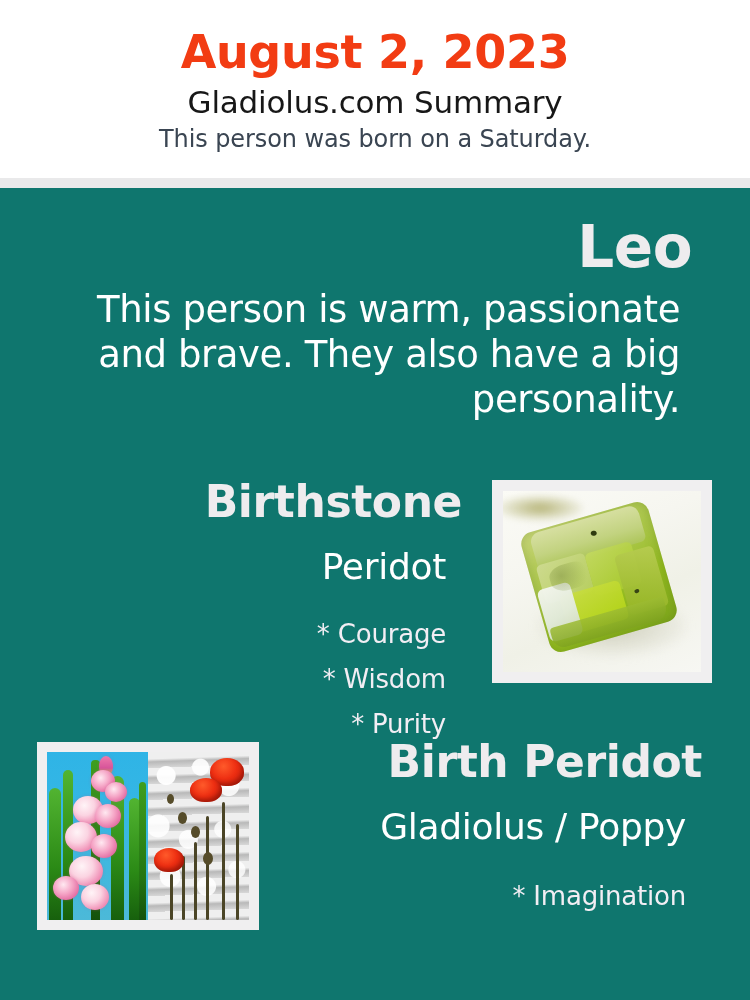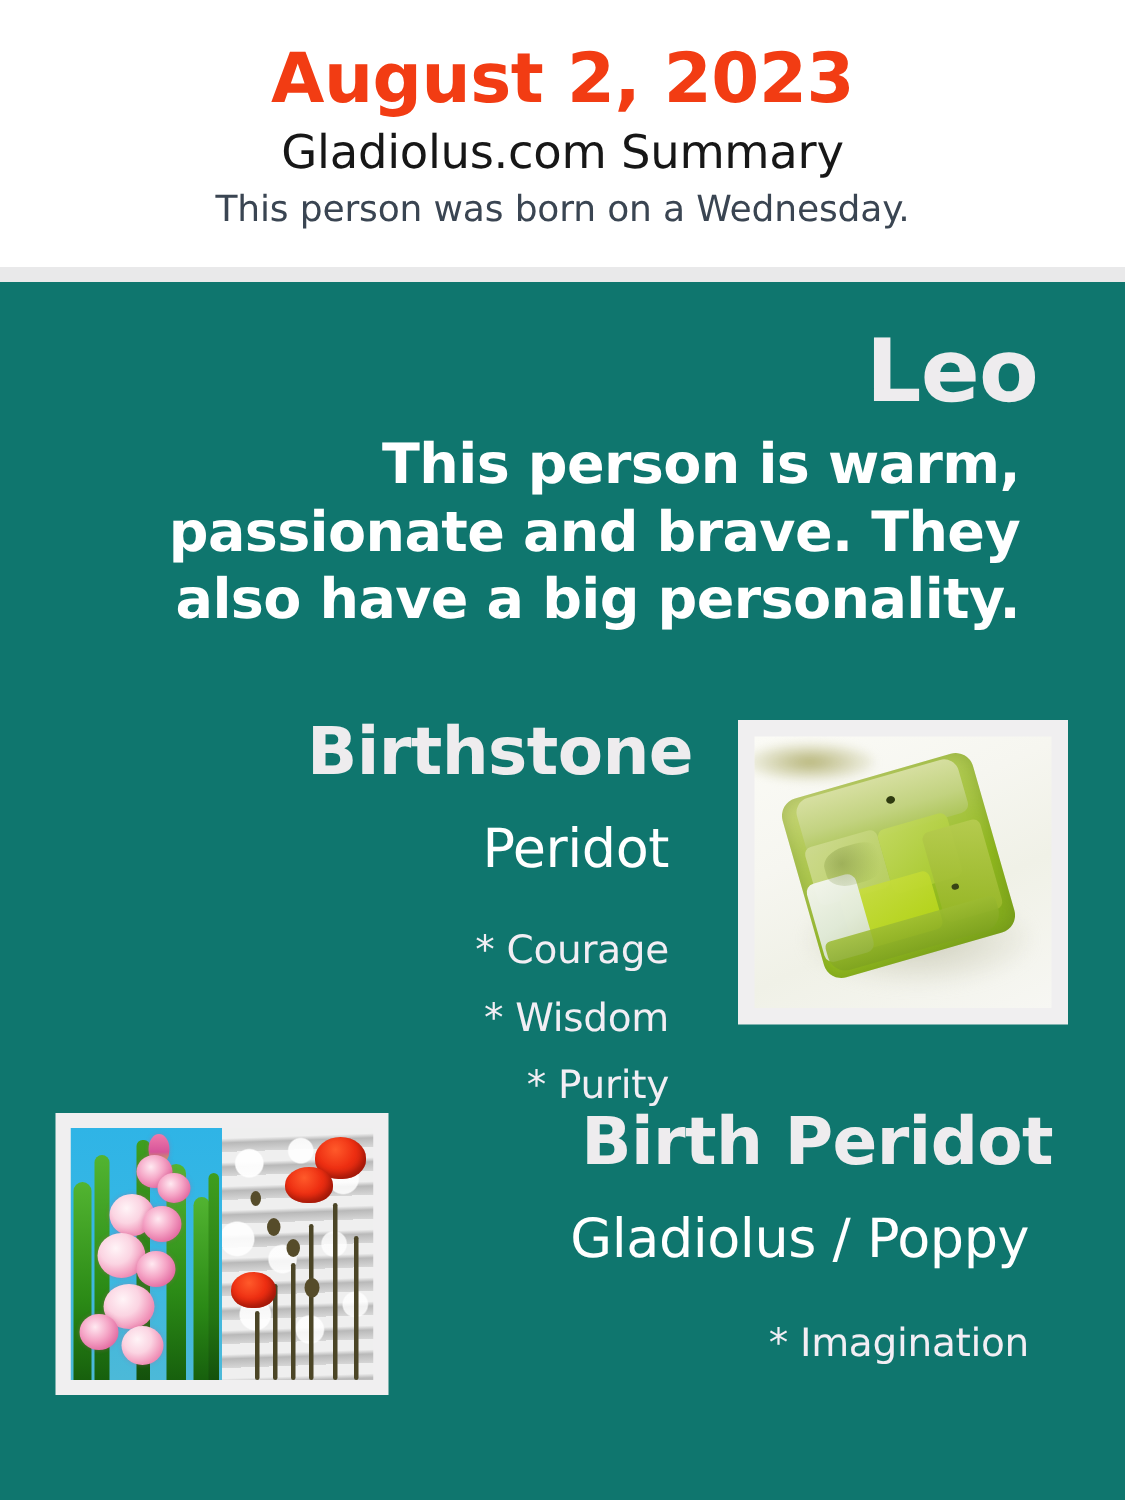--- a/index.html
+++ b/index.html
@@ -95,21 +95,21 @@
     line-height: 64px;
     font-weight: bold;
     color: #eeecee;
     letter-spacing: -0.5px;
   }
   .sign-desc {
     margin: 0;
     padding-top: 8px;
     font-size: 37px;
     line-height: 45px;
-    font-weight: bold;
+    font-weight: normal;
     color: #ffffff;
     letter-spacing: -0.4px;
     max-width: 648px;
   }
 
   
   .stone-block {
     position: absolute;
     left: 32px;
     top: 288px;
@@ -368,21 +368,21 @@
   }
 </style>
 </head>
 <body>
 
 <div id="page">
 
   <div class="header">
     <h1 class="header-date">August 2, 2023</h1>
     <h2 class="header-site">Gladiolus.com Summary</h2>
-    <p class="header-born">This person was born on a Wednesday.</p>
+    <p class="header-born">This person was born on a Saturday.</p>
   </div>
   <div class="header-rule"></div>
 
   <div class="panel">
 
     <div class="sign-block">
       <div class="sign-name">Leo</div>
       <div class="sign-desc">This person is warm, passionate and brave. They also have a big personality.</div>
     </div>
 

